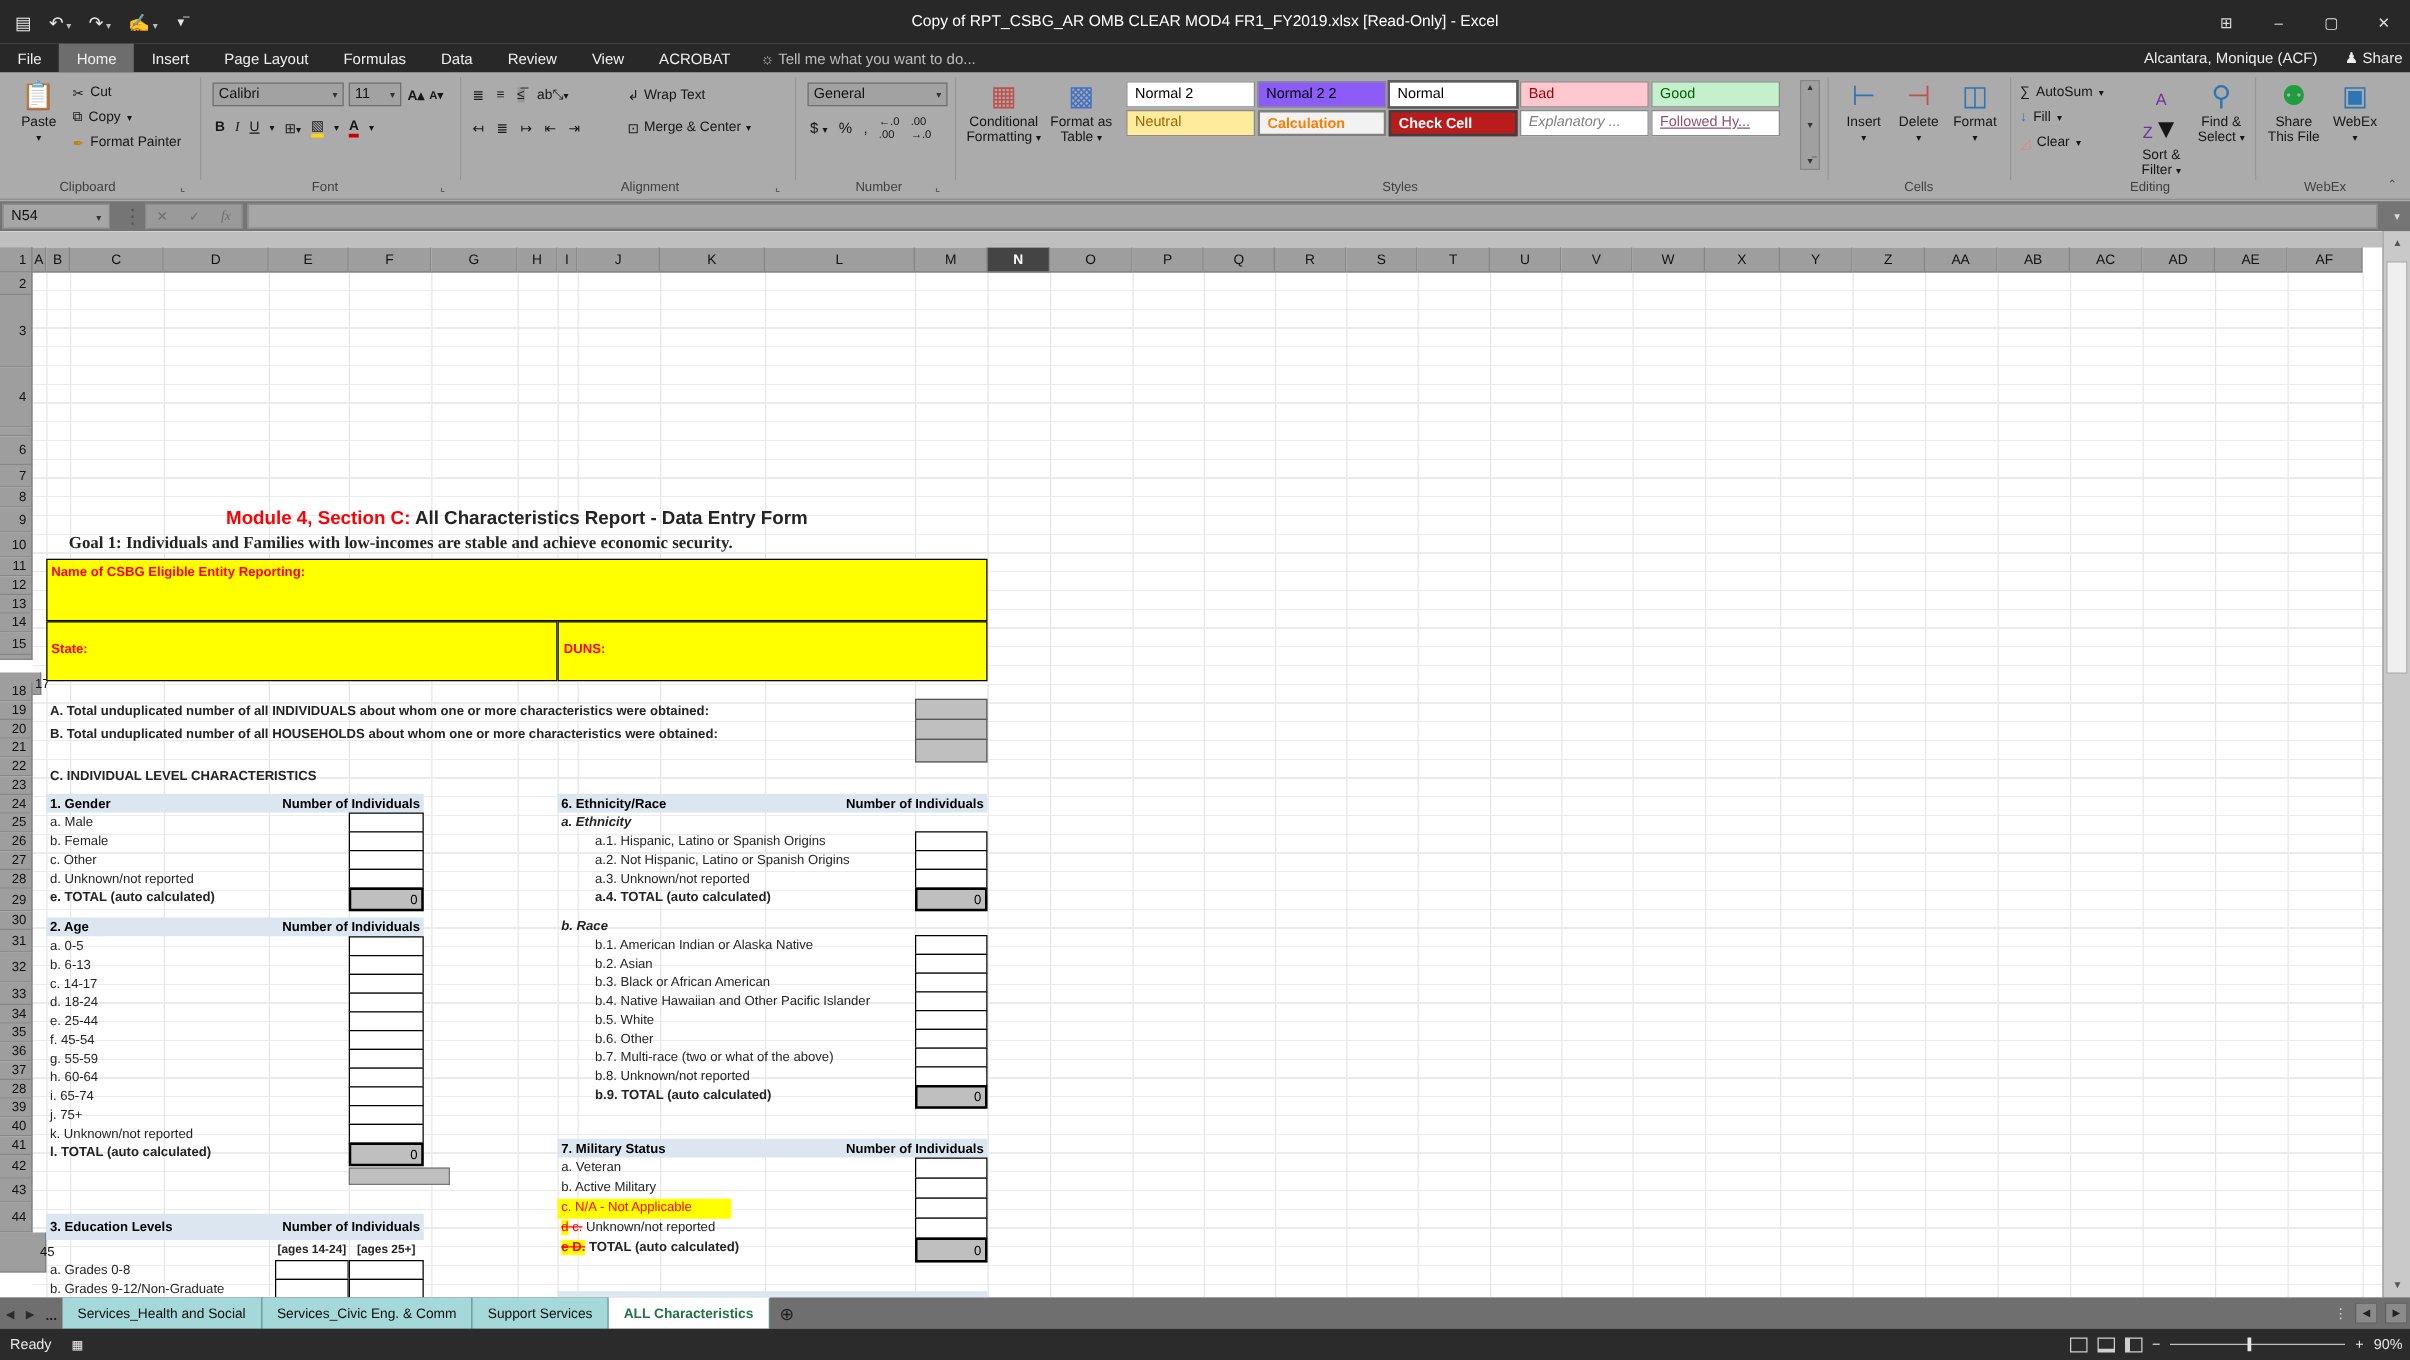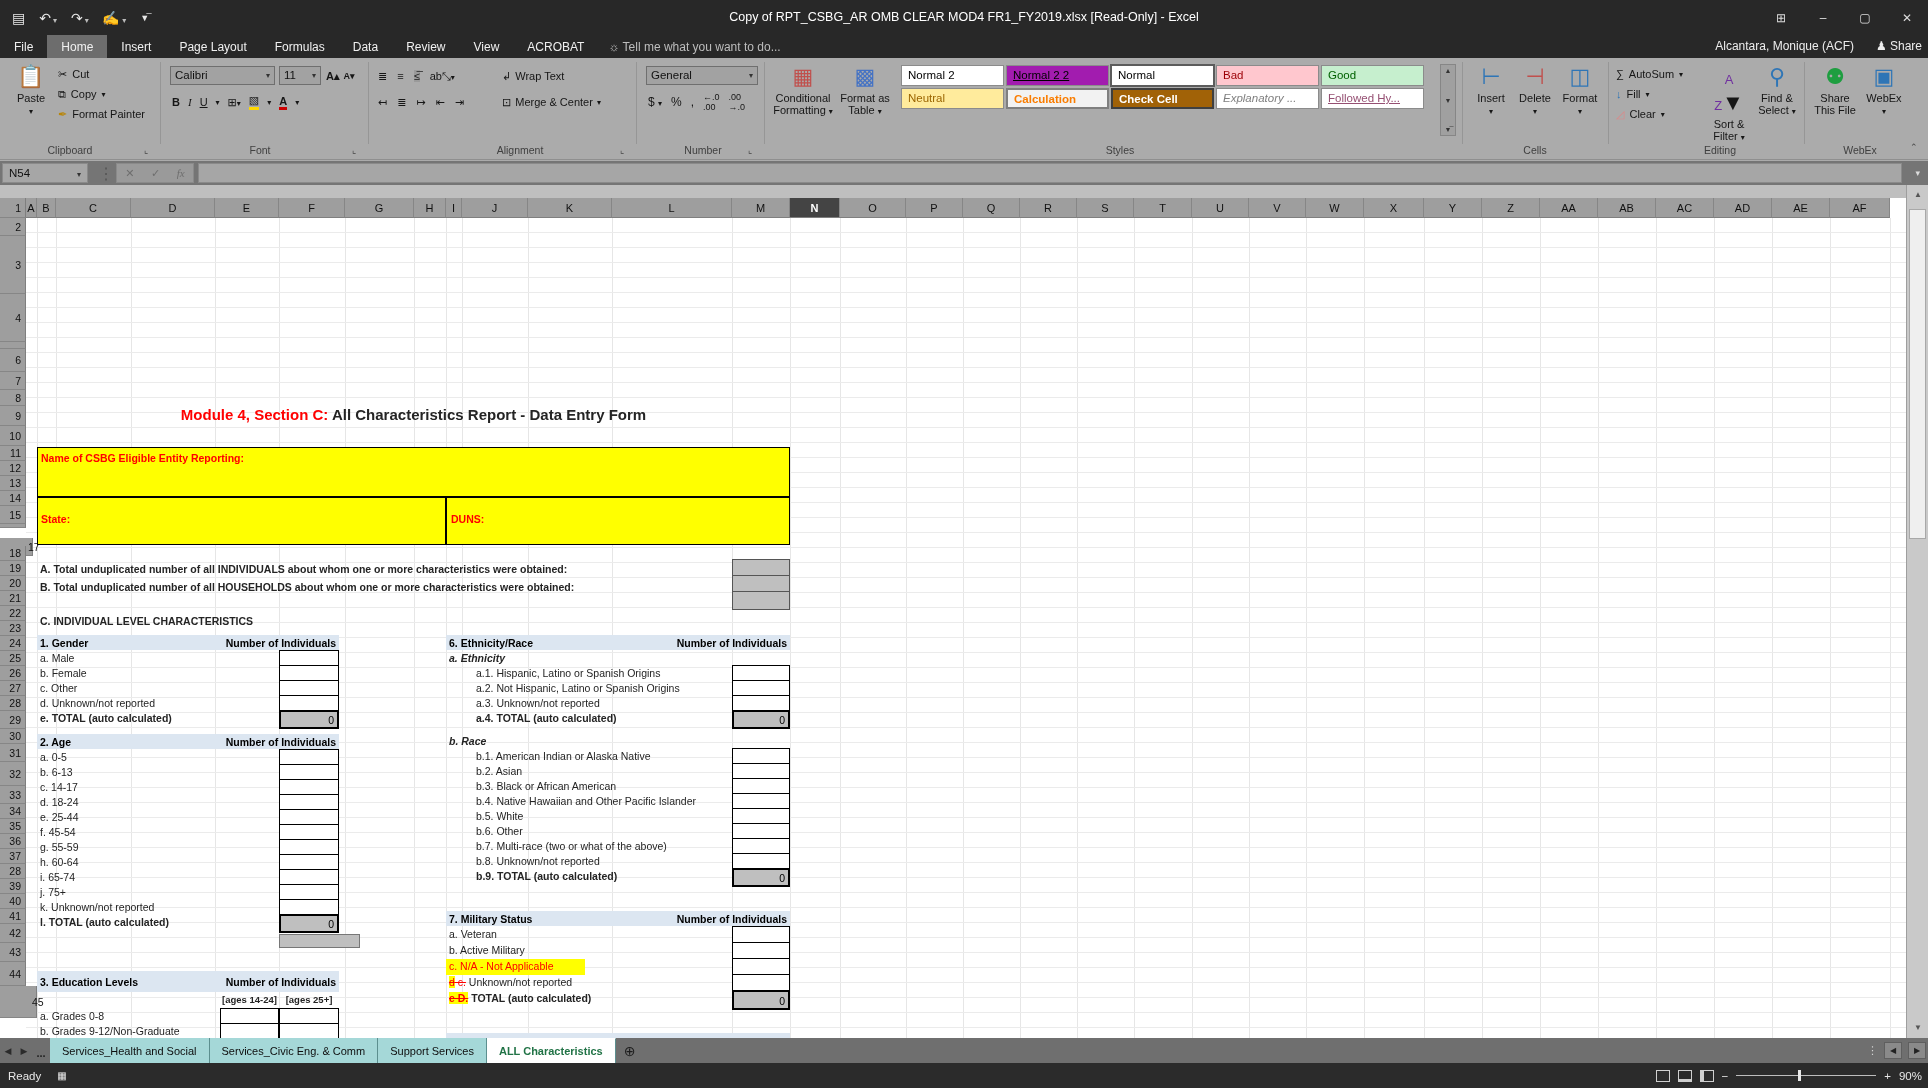--- a/index.html
+++ b/index.html
@@ -219,27 +219,27 @@
     <div class="bigbtn" style="left:772px;width:62px;">
       <span class="bi" style="color:#c0504d;">▦</span>
       <span>Conditional Formatting</span> <span style="font-size:8px;">▾</span>
     </div>
     <div class="bigbtn" style="left:836px;width:58px;">
       <span class="bi" style="color:#4472c4;">▩</span>
       <span>Format as Table</span> <span style="font-size:8px;">▾</span>
     </div>
     <div id="stylegallery">
         <div class="stylecell" style="background: rgb(255, 255, 255); color: rgb(0, 0, 0);">Normal 2</div>
-        <div class="stylecell" style="background: #a21caf; color: rgb(0, 0, 0); text-decoration: underline;">Normal 2 2</div>
+        <div class="stylecell" style="background: #8b5cf6; color: rgb(0, 0, 0);">Normal 2 2</div>
         <div class="stylecell selglow" style="background: rgb(255, 255, 255); color: rgb(0, 0, 0);">Normal</div>
         <div class="stylecell" style="background: rgb(255, 199, 206); color: rgb(156, 0, 6);">Bad</div>
         <div class="stylecell" style="background: rgb(198, 239, 206); color: rgb(0, 97, 0);">Good</div>
         <div class="stylecell" style="background: rgb(255, 235, 156); color: rgb(156, 101, 0);">Neutral</div>
         <div class="stylecell" style="background: rgb(242, 242, 242); color: rgb(250, 125, 0); border: 2px solid rgb(127, 127, 127); font-weight: bold;">Calculation</div>
-        <div class="stylecell" style="background: #a16207; color: rgb(255, 255, 255); border: 2px solid rgb(63, 63, 63); font-weight: bold;">Check Cell</div>
+        <div class="stylecell" style="background: #b91c1c; color: rgb(255, 255, 255); border: 2px solid rgb(63, 63, 63); font-weight: bold;">Check Cell</div>
         <div class="stylecell" style="background: rgb(255, 255, 255); color: rgb(127, 127, 127); font-style: italic;">Explanatory ...</div>
         <div class="stylecell" style="background: rgb(255, 255, 255); color: rgb(149, 79, 114); text-decoration: underline;">Followed Hy...</div>
       </div>
     <div class="galscroll">
         <span>▲</span>
         <span>▼</span>
         <span>▼̅</span>
       </div>
     <div class="glabel" style="left:1080px;width:80px;">Styles</div>
     <div class="gsep" style="left:1462px;"></div>
@@ -428,20 +428,21 @@
         <div class="rowhead" style="top: 739px; height: 19px; line-height: 19px;">42</div>
         <div class="rowhead" style="top: 758px; height: 19px; line-height: 19px;">43</div>
         <div class="rowhead" style="top: 777px; height: 24px; line-height: 24px;">44</div>
         <div class="rowhead" style="top: 801px; height: 32px; line-height: 32px; padding-left: 32px;">45</div>
       </div>
     <div id="content">
 
       <div class="itemrow serif" style="left:37px;top:221px;width:753px;text-align:center;font-size:15px;font-weight:bold;">
         <span class="red">Module 4, Section C:</span><span> All Characteristics Report - Data Entry Form</span>
       </div>
+      <div class="itemrow serif" style="left:55px;top:241px;font-size:13.5px;font-weight:bold;">Goal 1: Individuals and Families with low-incomes are stable and achieve economic security.</div>
       <div class="ylw abs" style="left:37px;top:262px;width:753px;height:50px;">
         <span class="red" style="font-weight:bold;font-size:10.5px;position:absolute;left:3px;top:4px;">Name of CSBG Eligible Entity Reporting:</span>
       </div>
       <div class="ylw abs" style="left:37px;top:312px;width:409px;height:48px;">
         <span class="red" style="font-weight:bold;font-size:10.5px;position:absolute;left:3px;top:15px;">State:</span>
       </div>
       <div class="ylw abs" style="left:446px;top:312px;width:344px;height:48px;">
         <span class="red" style="font-weight:bold;font-size:10.5px;position:absolute;left:4px;top:15px;">DUNS:</span>
       </div>
       <div class="itemrow navy" style="left:40px;top:378px;">A. Total unduplicated number of all INDIVIDUALS about whom one or more characteristics were obtained:</div>

